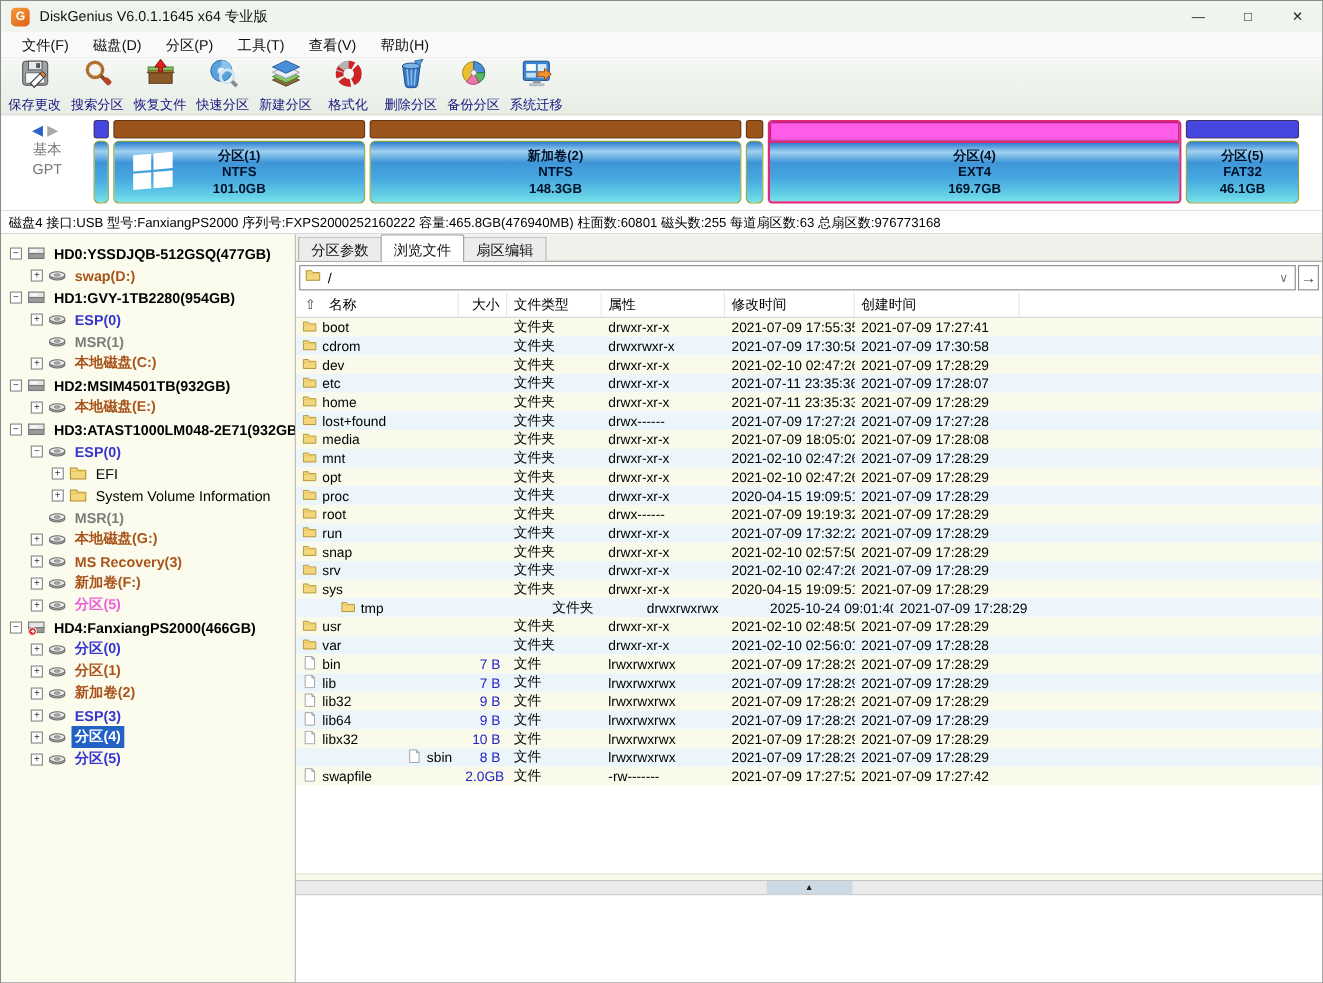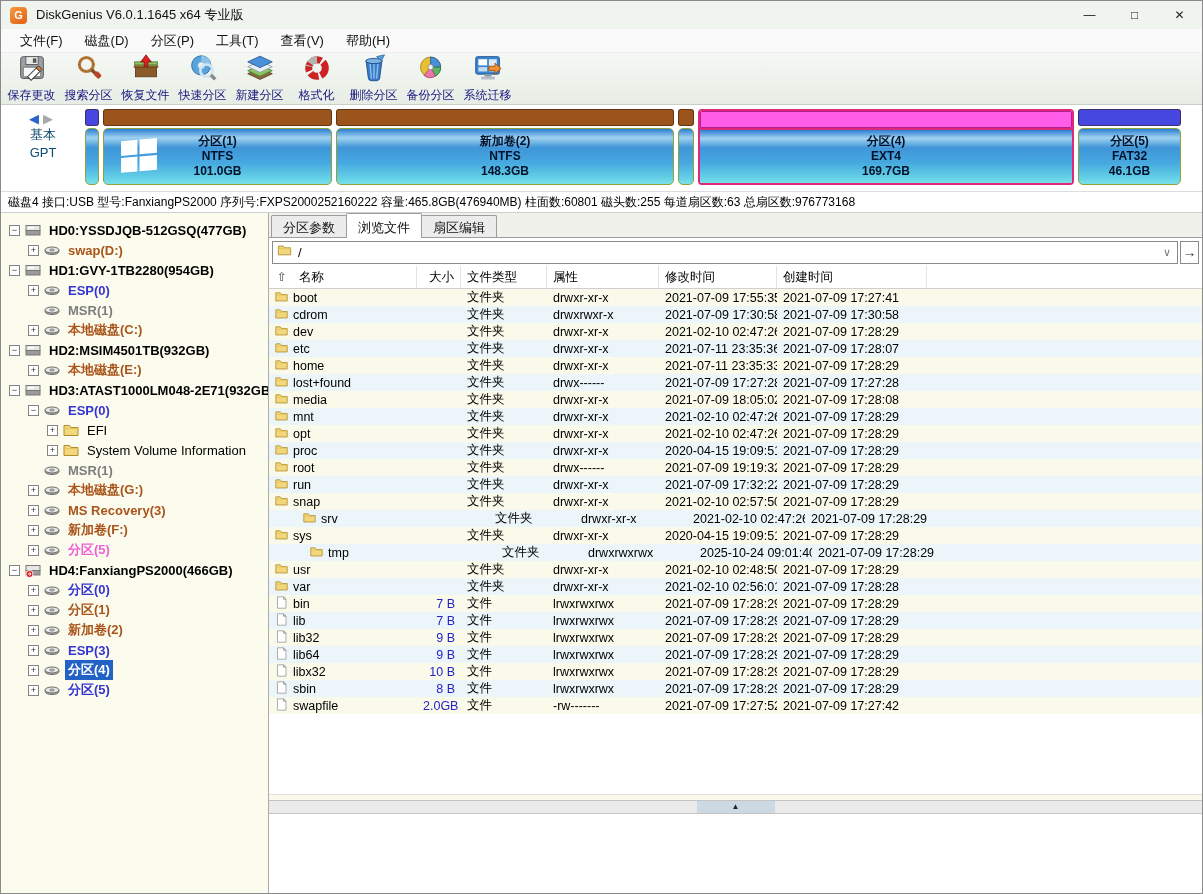--- a/index.html
+++ b/index.html
@@ -22,21 +22,21 @@
   .toolbar { height:52px; background:linear-gradient(#f5f8f4,#e7ede5); border-bottom:1px solid #c9cec7; display:flex; align-items:center; padding-left:2px; }
   .tb-btn { width:57px; height:50px; display:flex; flex-direction:column; align-items:center; justify-content:center; }
   .tb-btn svg { width:28px; height:28px; }
   .tb-label { font-size:12px; color:#17177f; margin-top:1px; white-space:nowrap; }
 
   
   .diskmap { height:87px; background:#fff; display:flex; border-bottom:1px solid #dcdcdc; }
   .dm-nav { width:84px; display:flex; flex-direction:column; align-items:center; padding-top:6px; }
   .dm-arrows { font-size:13px; letter-spacing:4px; }
   .dm-arrow-back { color:#2a64c8; } .dm-arrow-fwd { color:#a8a8a8; }
-  .dm-line { font-size:13px; color:#0c4a6e; line-height:18px; }
+  .dm-line { font-size:13px; color:#737373; line-height:18px; }
   .dm-parts { flex:1; display:flex; gap:4px; padding:4px 18px 6px 0; }
   .part { display:flex; flex-direction:column; border-radius:4px; }
   .part-strip { height:17px; border:1px solid rgba(60,30,0,.55); border-radius:3px; }
   .part-body { flex:1; margin-top:2px; border:1px solid #8fa33b; border-radius:5px;
       background:linear-gradient(#2d7ed2 0%,#9fd2f0 16%,#3f95d8 34%,#47a9e0 62%,#63cfe6 88%,#79e2ea 100%);
       position:relative; display:flex; flex-direction:column; align-items:center; justify-content:center; }
   .part.selected { border:2px solid #e02878; border-radius:4px; padding:0; }
   .part.selected .part-strip { border-color:#b02090; border-radius:2px 2px 0 0; }
   .part.selected .part-body { margin-top:0; border:none; border-top:2px solid #e02878; border-radius:0 0 2px 2px; }
   .part-name,.part-fs,.part-size { font-size:12px; font-weight:bold; color:#00112a; line-height:15px; }
@@ -707,21 +707,21 @@
                 </svg></span>
               <span>snap</span>
             </div>
             <div class="td size" style="width: 44px;"></div>
             <div class="td type" style="width: 86px;">文件夹</div>
             <div class="td attr" style="width: 112px;">drwxr-xr-x</div>
             <div class="td mtime" style="width: 118px;">2021-02-10 02:57:50</div>
             <div class="td ctime" style="width: 150px;">2021-07-09 17:28:29</div>
           </div>
           <div class="trow even">
-            <div class="td name" style="width: 148px; margin-left: 28px;">
+            <div class="td name" style="width: 148px;">
               <span><svg viewBox="0 0 16 16">
                   <path d="M1 3.5 h5.5 l1.5 2 h7 v8 H1 Z" fill="#f3d77c" stroke="#b08c2c"></path>
                   <path d="M1 6.5 h14" stroke="#e4c45c" fill="none"></path>
                 </svg></span>
               <span>srv</span>
             </div>
             <div class="td size" style="width: 44px;"></div>
             <div class="td type" style="width: 86px;">文件夹</div>
             <div class="td attr" style="width: 112px;">drwxr-xr-x</div>
             <div class="td mtime" style="width: 118px;">2021-02-10 02:47:26</div>
@@ -847,21 +847,21 @@
                 </svg></span>
               <span>libx32</span>
             </div>
             <div class="td size" style="width: 44px;">10 B</div>
             <div class="td type" style="width: 86px;">文件</div>
             <div class="td attr" style="width: 112px;">lrwxrwxrwx</div>
             <div class="td mtime" style="width: 118px;">2021-07-09 17:28:29</div>
             <div class="td ctime" style="width: 150px;">2021-07-09 17:28:29</div>
           </div>
           <div class="trow even">
-            <div class="td name" style="width: 148px;">
+            <div class="td name" style="width: 148px; justify-content: flex-end;">
               <span><svg viewBox="0 0 16 16">
                   <path d="M3 1 h7.5 l3 3 v11 H3 Z" fill="#ffffff" stroke="#9a9a9a"></path>
                   <path d="M10.5 1 l3 3 h-3 Z" fill="#dcdcdc" stroke="#9a9a9a"></path>
                 </svg></span>
               <span>sbin</span>
             </div>
             <div class="td size" style="width: 44px;">8 B</div>
             <div class="td type" style="width: 86px;">文件</div>
             <div class="td attr" style="width: 112px;">lrwxrwxrwx</div>
             <div class="td mtime" style="width: 118px;">2021-07-09 17:28:29</div>

